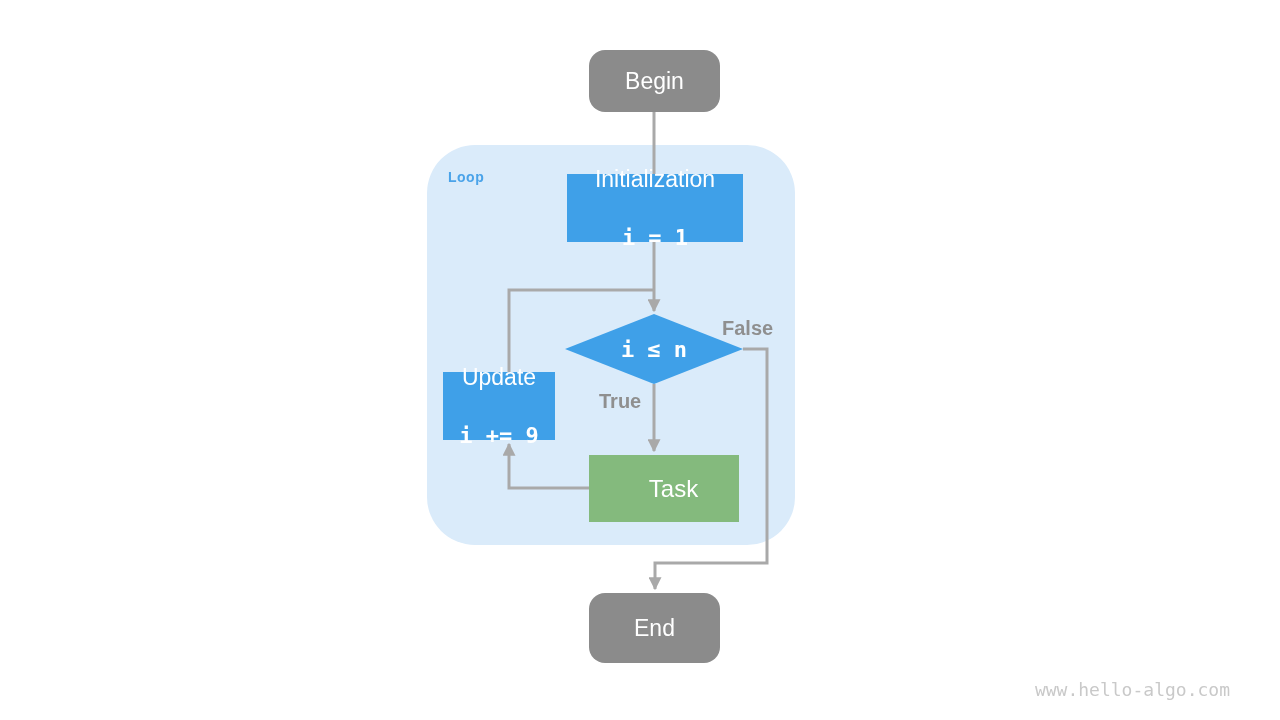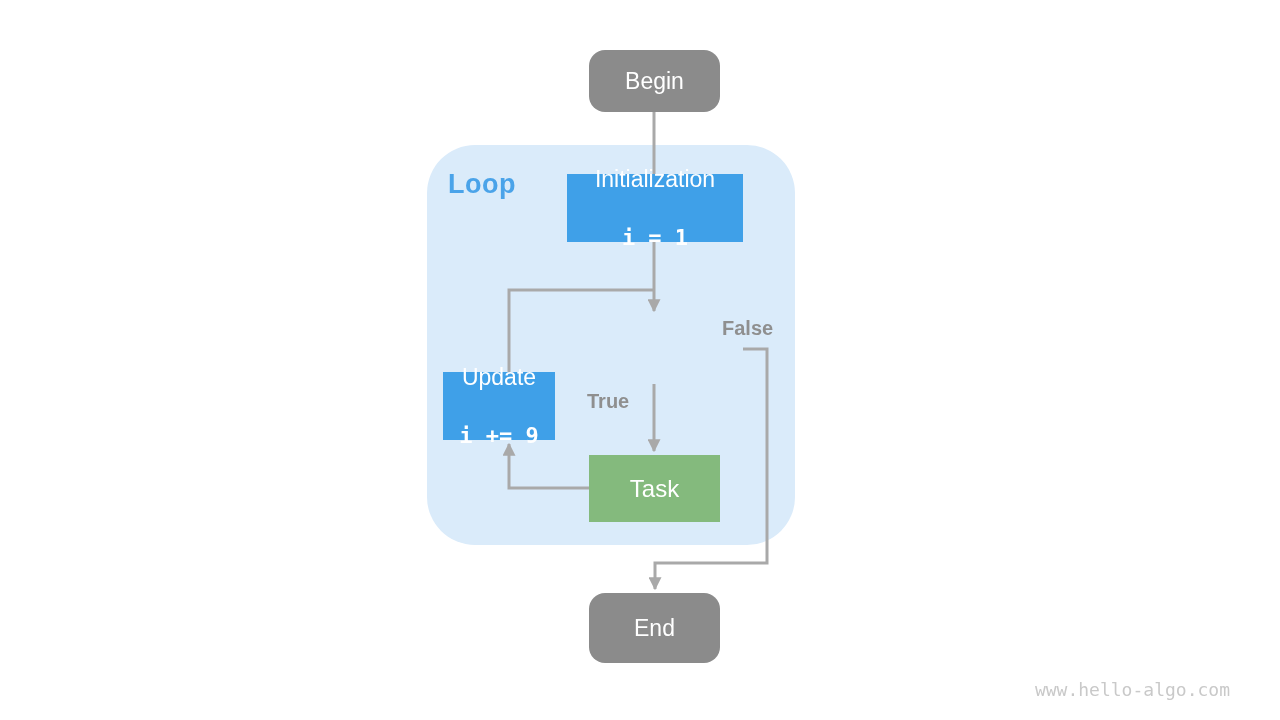--- a/index.html
+++ b/index.html
@@ -18,53 +18,53 @@
     width:1280px;height:720px;background:#FFFFFF;position:relative;
     font-family:"Liberation Sans",sans-serif;overflow:hidden;
   }
   .canvas{position:absolute;inset:0;}
   .loop-container{
     position:absolute;left:427px;top:145px;width:368px;height:400px;
     background:var(--loop-bg);border-radius:48px;z-index:0;
   }
   .loop-label{
     position:absolute;left:448px;top:169px;z-index:3;
-    color:var(--loop-label);font-size:27px;font-weight:bold;letter-spacing:.5px;
+    color:var(--loop-label);font-size:14px;font-weight:bold;letter-spacing:.5px;
   }
   svg.connectors{position:absolute;left:0;top:0;z-index:1;pointer-events:none;}
   .connectors path{fill:none;stroke:var(--line);stroke-width:3;}
   .connectors .arrowhead{fill:var(--line);stroke:none;}
   .node{
     position:absolute;z-index:2;display:flex;flex-direction:column;
     align-items:center;justify-content:center;color:var(--text-light);
     text-align:left;line-height:1.25;
   }
   .node .title{font-size:23px;}
   .node .code{font-family:"DejaVu Sans Mono",monospace;font-weight:bold;font-size:22px;}
   .terminal{background:var(--node-gray);border-radius:16px;font-size:23px;}
   .process-blue{background:var(--node-blue);gap:30px;}
   .process-green{background:var(--node-green);font-size:24px;}
   .node-begin{left:589px;top:50px;width:131px;height:62px;}
   .node-init{left:567px;top:174px;width:176px;height:68px;}
   .node-update{left:443px;top:372px;width:112px;height:68px;}
-  .node-task{left:589px;top:455px;width:131px;height:67px;}
+  .node-task{left:589px;top:455px;width:131px;height:67px;padding-left:19px;}
   .node-end{left:589px;top:593px;width:131px;height:70px;}
   .diamond-wrap{position:absolute;left:560px;top:309px;width:188px;height:80px;z-index:2;}
   .diamond-wrap svg{position:absolute;left:0;top:0;}
   .diamond-wrap .diamond-shape{fill:var(--node-blue);}
   .diamond-text{
     position:absolute;inset:0;display:flex;align-items:center;justify-content:center;
     color:var(--text-light);font-family:"DejaVu Sans Mono",monospace;
     font-weight:bold;font-size:22px;z-index:3;
   }
   .branch-label{
     position:absolute;z-index:3;color:var(--branch-label);
     font-size:20px;font-weight:bold;
   }
-  .true-label{left:587px;top:390px;}
+  .true-label{left:599px;top:390px;}
   .false-label{left:722px;top:317px;}
   .watermark{
     position:absolute;right:50px;top:679px;z-index:3;
     font-family:"DejaVu Sans Mono",monospace;font-size:18px;color:var(--watermark);
   }
 </style>
 </head>
 <body>
 
 <div class="canvas">
@@ -88,20 +88,26 @@
 
   <div class="node terminal node-begin">
     <span>Begin</span>
   </div>
 
   <div class="node process-blue node-init">
     <span class="title">Initialization</span>
     <span class="code">i = 1</span>
   </div>
 
+  <div class="diamond-wrap">
+    <svg width="188" height="80" viewBox="0 0 188 80">
+      <polygon class="diamond-shape" points="5,40 94,5 183,40 94,75"></polygon>
+    </svg>
+    <div class="diamond-text">i ≤ n</div>
+  </div>
 
   <div class="node process-blue node-update">
     <span class="title">Update</span>
     <span class="code">i += 9</span>
   </div>
 
   <div class="node process-green node-task">
     <span>Task</span>
   </div>
 

